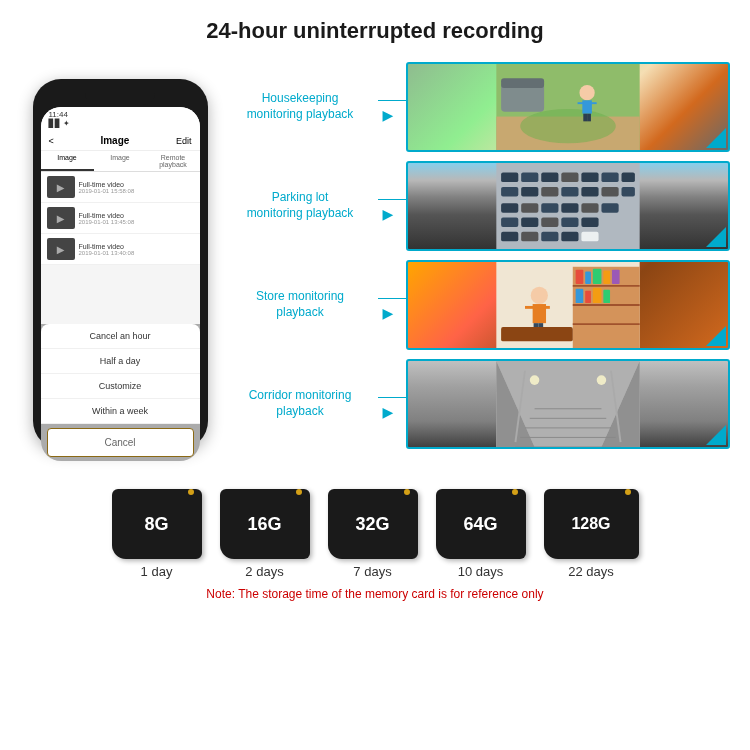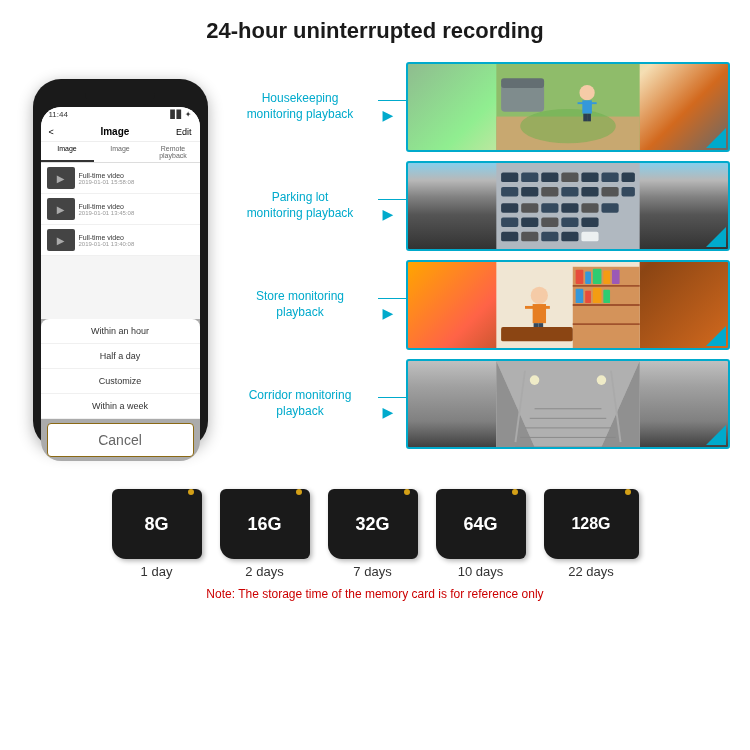--- a/index.html
+++ b/index.html
@@ -65,20 +65,21 @@
       height: 100%;
       position: relative;
     }
     .phone-status-bar {
       background: #fff;
       padding: 3px 8px;
       display: flex;
       justify-content: space-between;
       font-size: 8px;
       color: #333;
+      flex-direction: column;
     }
     .phone-nav-bar {
       background: #fff;
       padding: 4px 8px;
       display: flex;
       justify-content: space-between;
       align-items: center;
       border-bottom: 1px solid #eee;
       font-size: 9px;
     }
@@ -143,21 +144,21 @@
       color: #333;
       border-bottom: 1px solid #f0f0f0;
     }
     .phone-dropdown-item.highlighted {
       background: #f0f0f0;
       font-weight: bold;
     }
     .phone-dropdown-cancel {
       text-align: center;
       padding: 8px 4px;
-      font-size: 14px;
+      font-size: 10px;
       color: #666;
       background: #fff;
       margin-top: 4px;
       border: 1px solid #8B6914;
       border-radius: 4px;
       margin: 4px 6px;
     }
 
     
     .monitoring-section {
@@ -337,21 +338,21 @@
             </div>
             <div>
               <div class="phone-list-text">Full-time video</div>
               <div class="phone-list-subtext">2019-01-01 13:40:08</div>
             </div>
           </div>
         </div>
 
         <div class="phone-dropdown">
           <div class="phone-dropdown-inner">
-            <div class="phone-dropdown-item">Within an hour</div>
+            <div class="phone-dropdown-item">Cancel an hour</div>
             <div class="phone-dropdown-item">Half a day</div>
             <div class="phone-dropdown-item">Customize</div>
             <div class="phone-dropdown-item">Within a week</div>
           </div>
           <div class="phone-dropdown-cancel">Cancel</div>
         </div>
       </div>
     </div>
   </div>
 

